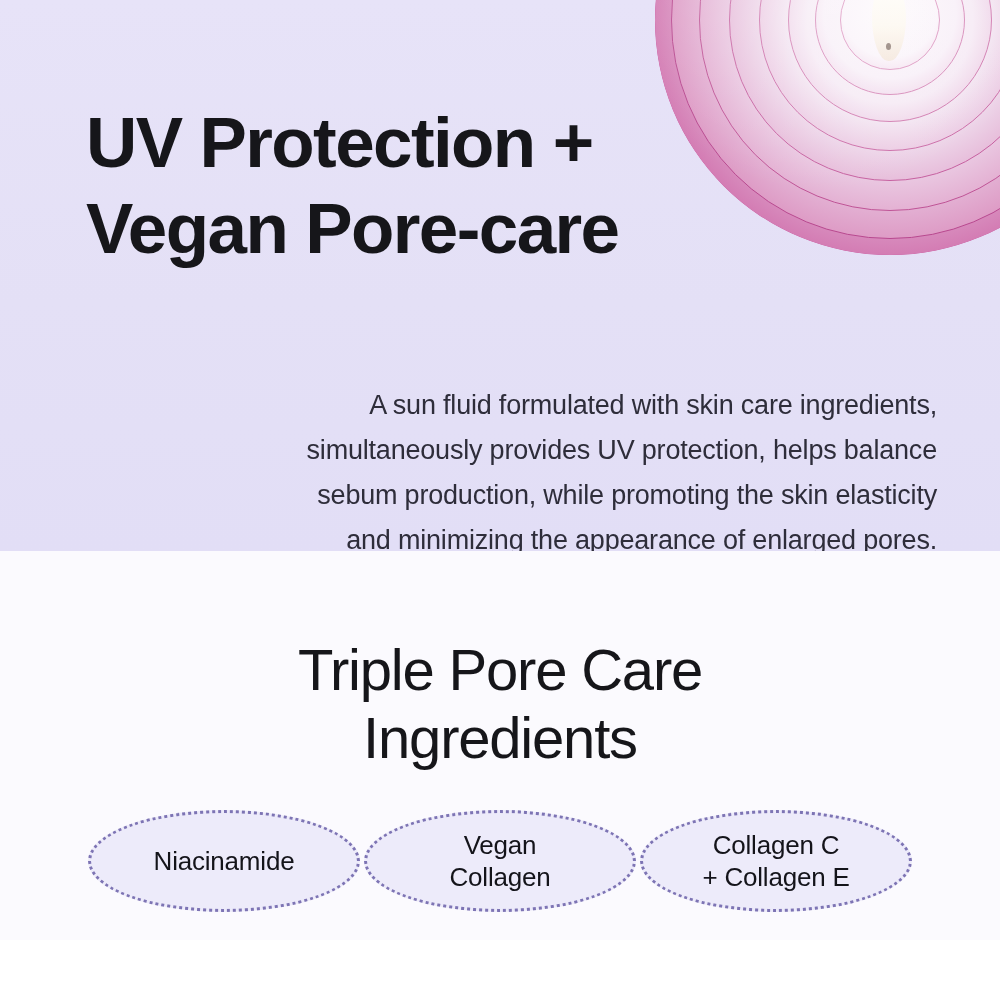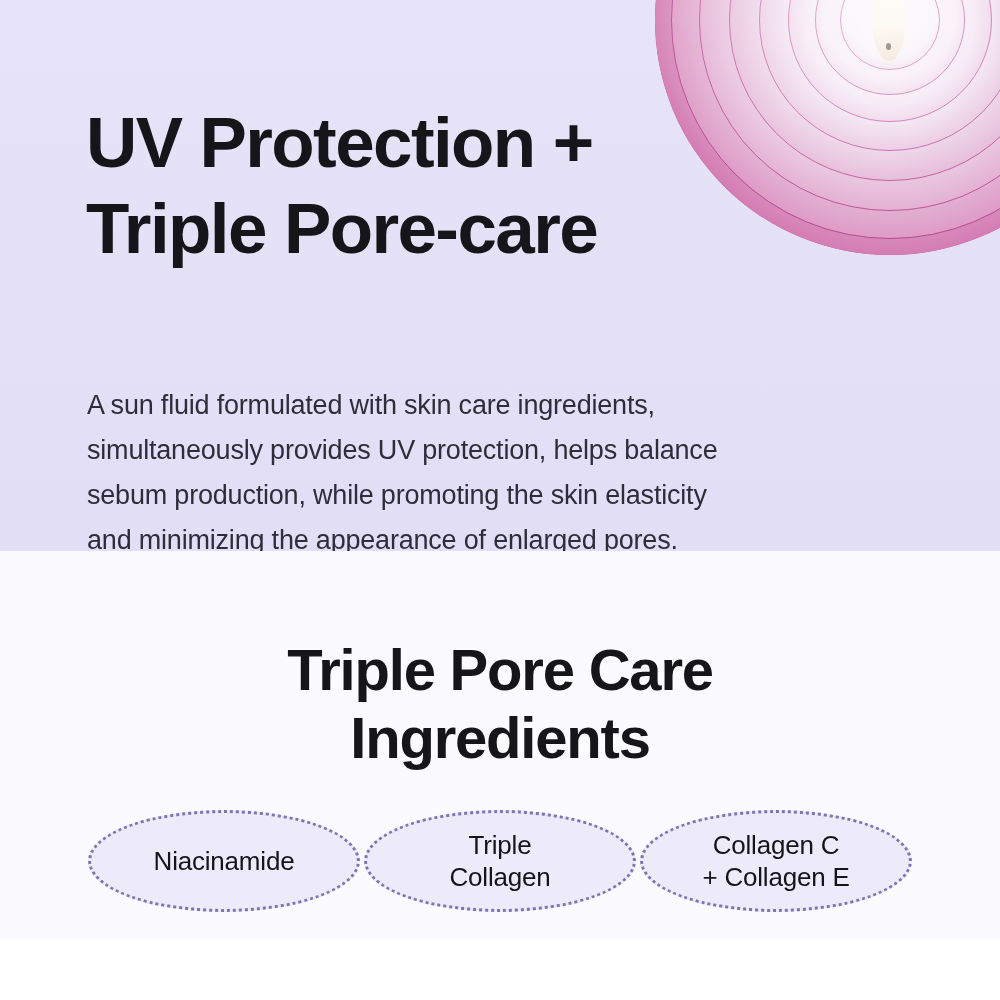--- a/index.html
+++ b/index.html
@@ -121,21 +121,21 @@
     position: absolute;
     left: 87px;
     top: 356px;
     width: 850px;
     font-size: 27px;
     font-weight: normal;
     line-height: 45px;
     letter-spacing: -0.2px;
     color: #2e2d3a;
   }
-  .hero-body .bl { display: block; white-space: nowrap; }
+  .hero-body .bl { display: block; white-space: nowrap; text-align: right; }
 
   
   .lower {
     position: absolute;
     left: 0;
     top: 551px;
     width: 1000px;
     height: 389px;
     background: #fbfafe;
   }
@@ -148,21 +148,21 @@
     background: #ffffff;
   }
 
   .section-title {
     position: absolute;
     left: 0;
     top: 588px;
     width: 1000px;
     text-align: center;
     font-size: 58px;
-    font-weight: bold;
+    font-weight: normal;
     line-height: 68px;
     letter-spacing: -1.2px;
     color: #16161a;
   }
   .section-title .sl { display: block; }
 
   
   .bubbles {
     position: absolute;
     left: 0;
@@ -210,21 +210,21 @@
       <div class="onion-ring r5"></div>
       <div class="onion-ring r6"></div>
       <div class="onion-ring r7"></div>
       <div class="onion-core"></div>
       <div class="onion-core-seed"></div>
       <div class="onion-sheen"></div>
     </div>
 
     <h1 class="hero-title">
       <span class="tl">UV Protection +</span>
-      <span class="tl">Triple Pore-care</span>
+      <span class="tl">Vegan Pore-care</span>
     </h1>
 
     <p class="hero-body">
       <span class="bl">A sun fluid formulated with skin care ingredients,</span>
       <span class="bl">simultaneously provides UV protection, helps balance</span>
       <span class="bl">sebum production, while promoting the skin elasticity</span>
       <span class="bl">and minimizing the appearance of enlarged pores.</span>
     </p>
   </div>
 
@@ -237,21 +237,21 @@
   </h2>
 
   <div class="bubbles">
     <div class="bubble b1">
       <span>
         <span class="line">Niacinamide</span>
       </span>
     </div>
     <div class="bubble b2">
       <span>
-        <span class="line">Triple</span>
+        <span class="line">Vegan</span>
         <span class="line">Collagen</span>
       </span>
     </div>
     <div class="bubble b3">
       <span>
         <span class="line">Collagen C</span>
         <span class="line">+ Collagen E</span>
       </span>
     </div>
   </div>

